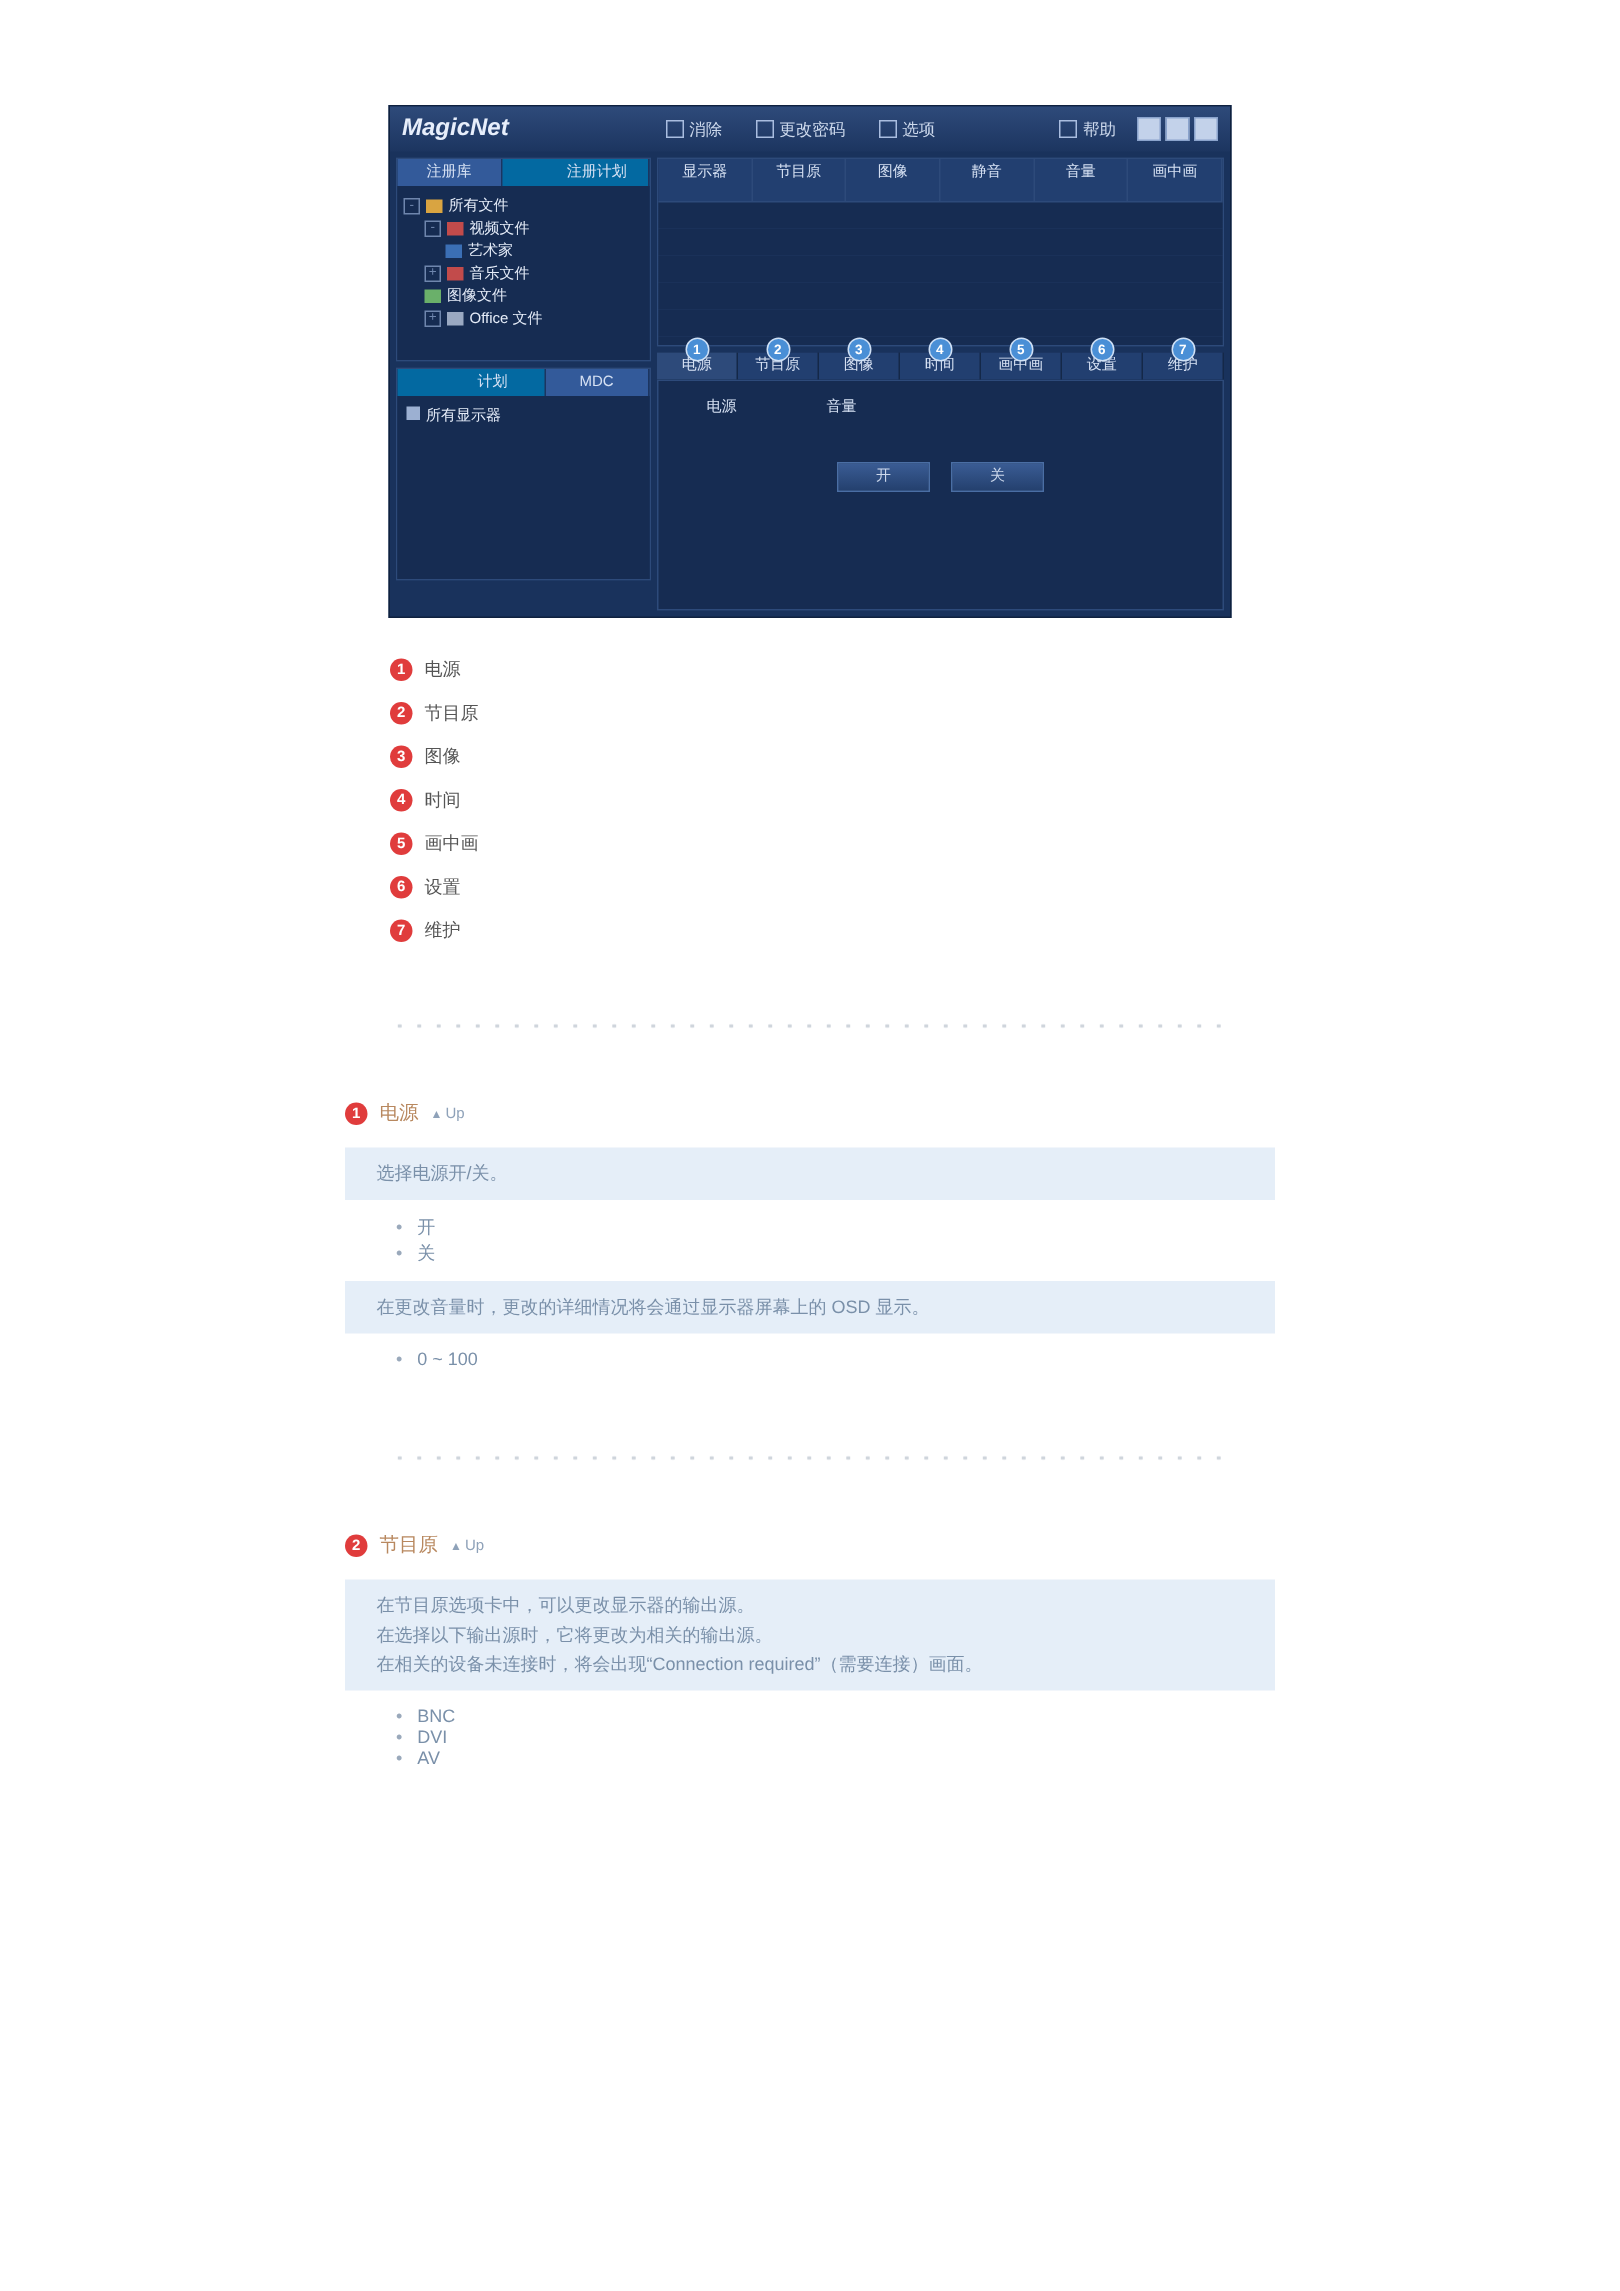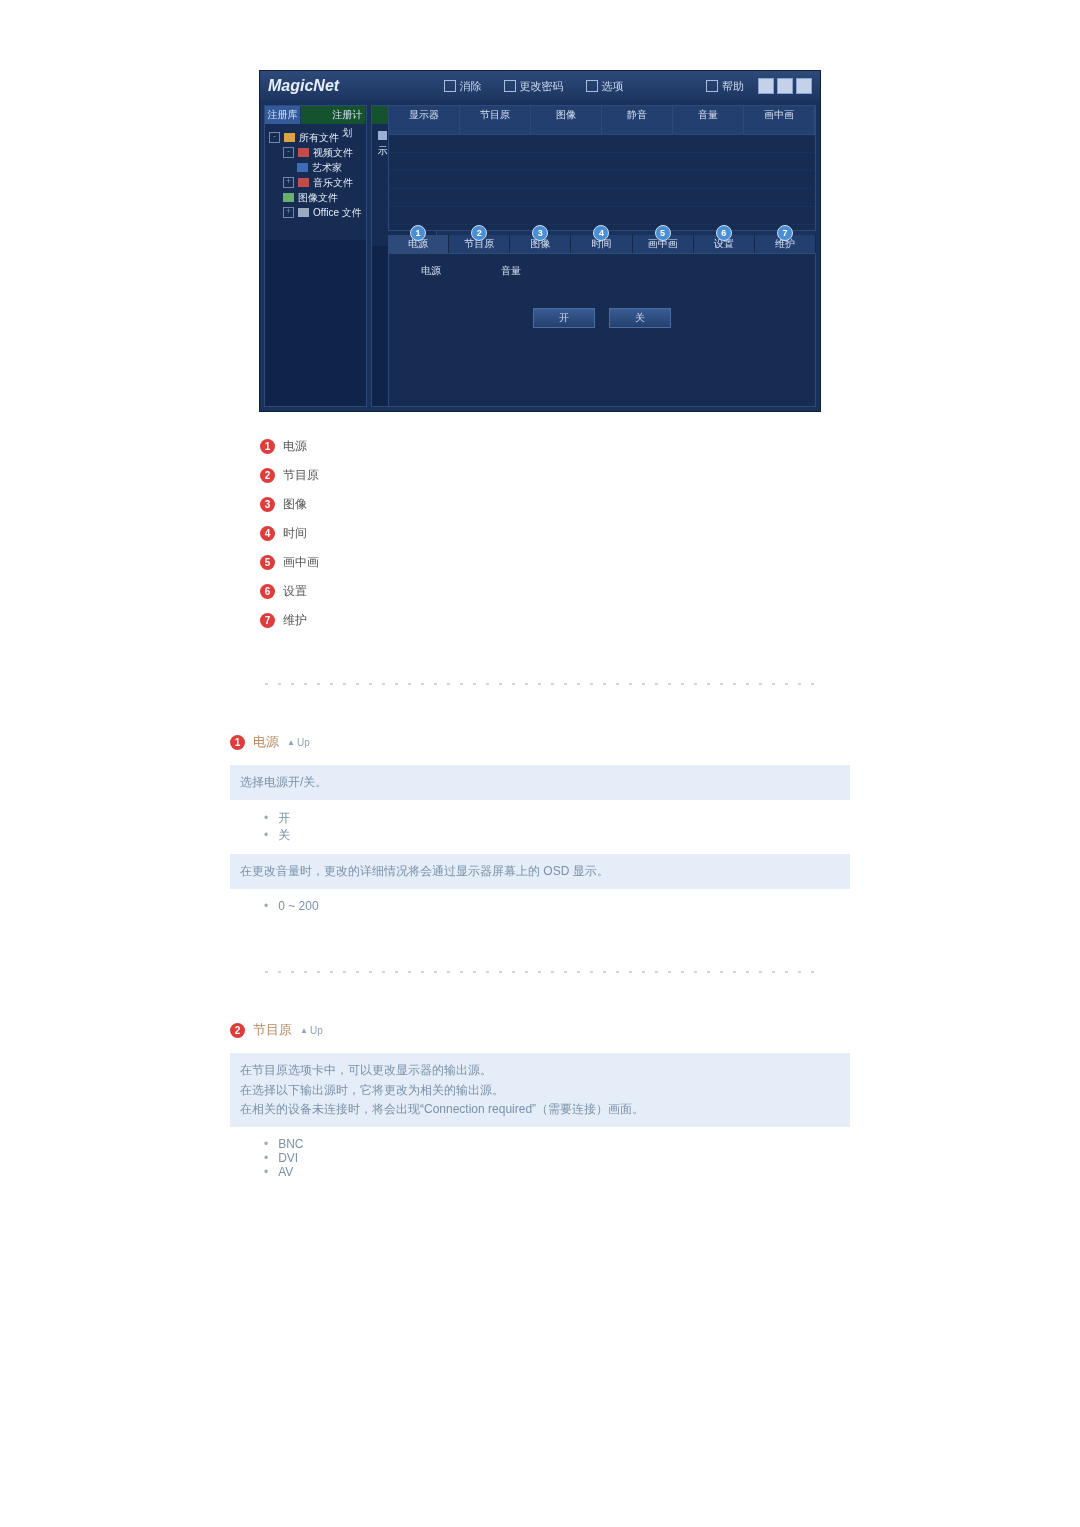--- a/index.html
+++ b/index.html
@@ -61,43 +61,43 @@
     background: #c3d2ea;
     border: 1px solid #8aa3cc;
   }
 
   .app-body {
     display: flex;
     padding: 4px;
     gap: 4px;
   }
   .leftcol {
-    width: 120px;
-    display: flex;
-    flex-direction: row;
+    width: 170px;
+    display: flex;
+    flex-direction: column;
     gap: 4px;
   }
   .panel {
     background: #0f2448;
     border: 1px solid #2d4a7a;
   }
   .panel-tabs {
     display: flex;
     height: 18px;
   }
   .ptab {
     flex: 1;
     font-size: 10px;
     color: #d6e1f3;
     background: #335a9a;
     border-right: 1px solid #1c3560;
     text-align: center;
     line-height: 18px;
   }
-  .ptab.off { background: #14532d; padding-left: 29px; }
+  .ptab.off { background: #0369a1; padding-left: 29px; }
   .tree {
     padding: 6px 4px 10px 4px;
     font-size: 10px;
     color: #e6edf9;
     line-height: 15px;
     background: #162c52;
     min-height: 100px;
   }
   .tree .row { display: flex; align-items: center; gap: 4px; white-space: nowrap; }
   .fold { width: 9px; height: 9px; border: 1px solid #6f86ad; color: #6f86ad; font-size: 9px; line-height: 7px; text-align: center; }
@@ -257,21 +257,21 @@
     display: inline-flex; align-items: center; gap: 2px;
     font-size: 10px; color: #8fa2b9;
   }
   .up::before {
     content: "▲";
     font-size: 8px;
     color: #8fa2b9;
   }
   .bluebox {
     background: #e5eef8;
-    padding: 8px 10px;
+    padding: 8px 21px;
     font-size: 12px;
     color: #7a90a9;
     line-height: 1.6;
   }
   .ulist {
     padding: 10px 10px 10px 34px;
     font-size: 12px;
     color: #7a90a9;
   }
   .ulist div::before {
@@ -439,21 +439,21 @@
       <span class="ttl">电源</span>
       <span class="up">Up</span>
     </div>
     <div class="bluebox">选择电源开/关。</div>
     <div class="ulist">
       <div>开</div>
       <div>关</div>
     </div>
     <div class="bluebox">在更改音量时，更改的详细情况将会通过显示器屏幕上的 OSD 显示。</div>
     <div class="ulist">
-      <div>0 ~ 200</div>
+      <div>0 ~ 100</div>
     </div>
   </div>
 
   <div class="sep"></div>
 
   <div class="section">
     <div class="sec-head">
       <span class="rnumdot">2</span>
       <span class="ttl">节目原</span>
       <span class="up">Up</span>

